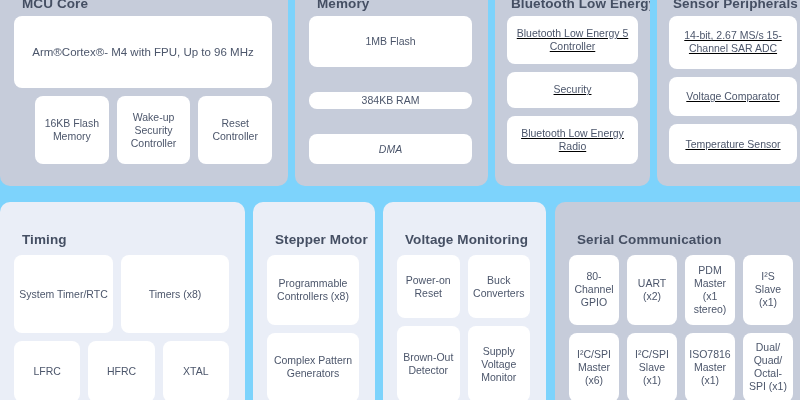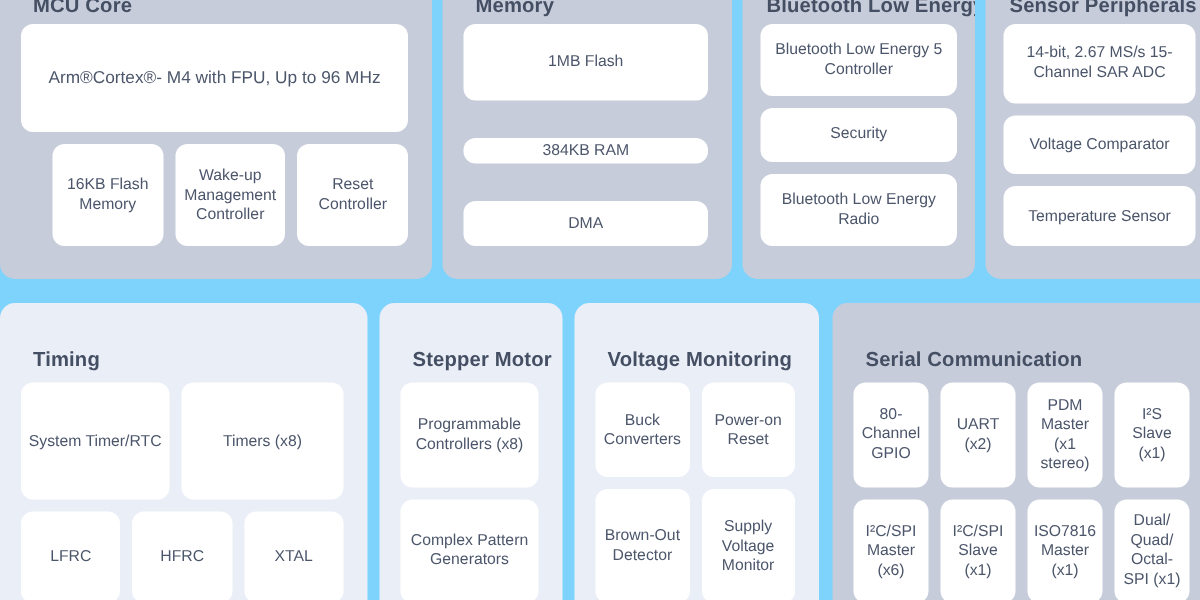--- a/index.html
+++ b/index.html
@@ -97,48 +97,48 @@
   #panel-serial  .panel-title { top: 30px; }
 
   #panel-timing  .panel-body,
   #panel-stepper .panel-body,
   #panel-voltage .panel-body,
   #panel-serial  .panel-body { top: 53px; bottom: 10px; }
 
   #panel-bluetooth .panel-title,
   #panel-sensor .panel-title { left: 16px; }
   #panel-bluetooth .panel-body,
-  #panel-sensor .panel-body { left: 12px; right: 12px; }
+  #panel-sensor .panel-body { left: 12px; right: 12px; text-decoration: underline; }
 
   
   #mcu-row-1 { flex: 0 0 72px; }
   #mcu-row-2 { flex: 1 1 auto; margin-left: 21px; }
   #mem-row-1 { flex: 1 1 0; }
   #mem-row-2 { flex: 1 1 0; align-items: center; }
-  #mem-row-3 { flex: 0 0 30px; }
+  #mem-row-3 { flex: 0 0 30px; font-style: italic; }
   #timing-row-1 { flex: 0 0 78px; }
   #timing-row-2 { flex: 1 1 auto; }
   #mcu-core-cell { font-size: 11.5px; }
   #timing-system-timer { flex: 1 1 0; }
   #timing-timers { flex: 1.1 1 0; text-align: right; }
 </style>
 </head>
 <body>
 
 <div id="diagram">
 
   <div class="panel dark" id="panel-mcu-core">
     <div class="panel-title">MCU Core</div>
     <div class="panel-body">
       <div class="row" id="mcu-row-1">
         <div class="cell" id="mcu-core-cell">Arm®Cortex®- M4 with FPU, Up to 96 MHz</div>
       </div>
       <div class="row" id="mcu-row-2">
         <div class="cell">16KB Flash Memory</div>
-        <div class="cell">Wake-up Management Controller</div>
+        <div class="cell">Wake-up Security Controller</div>
         <div class="cell">Reset Controller</div>
       </div>
     </div>
   </div>
 
   <div class="panel dark" id="panel-memory">
     <div class="panel-title">Memory</div>
     <div class="panel-body">
       <div class="row" id="mem-row-1">
         <div class="cell">1MB Flash</div>
@@ -206,22 +206,22 @@
       <div class="row">
         <div class="cell">Complex Pattern Generators</div>
       </div>
     </div>
   </div>
 
   <div class="panel light" id="panel-voltage">
     <div class="panel-title">Voltage Monitoring</div>
     <div class="panel-body">
       <div class="row">
+        <div class="cell">Power-on Reset</div>
         <div class="cell">Buck Converters</div>
-        <div class="cell">Power-on Reset</div>
       </div>
       <div class="row">
         <div class="cell">Brown-Out Detector</div>
         <div class="cell">Supply Voltage Monitor</div>
       </div>
     </div>
   </div>
 
   <div class="panel dark" id="panel-serial">
     <div class="panel-title">Serial Communication</div>

